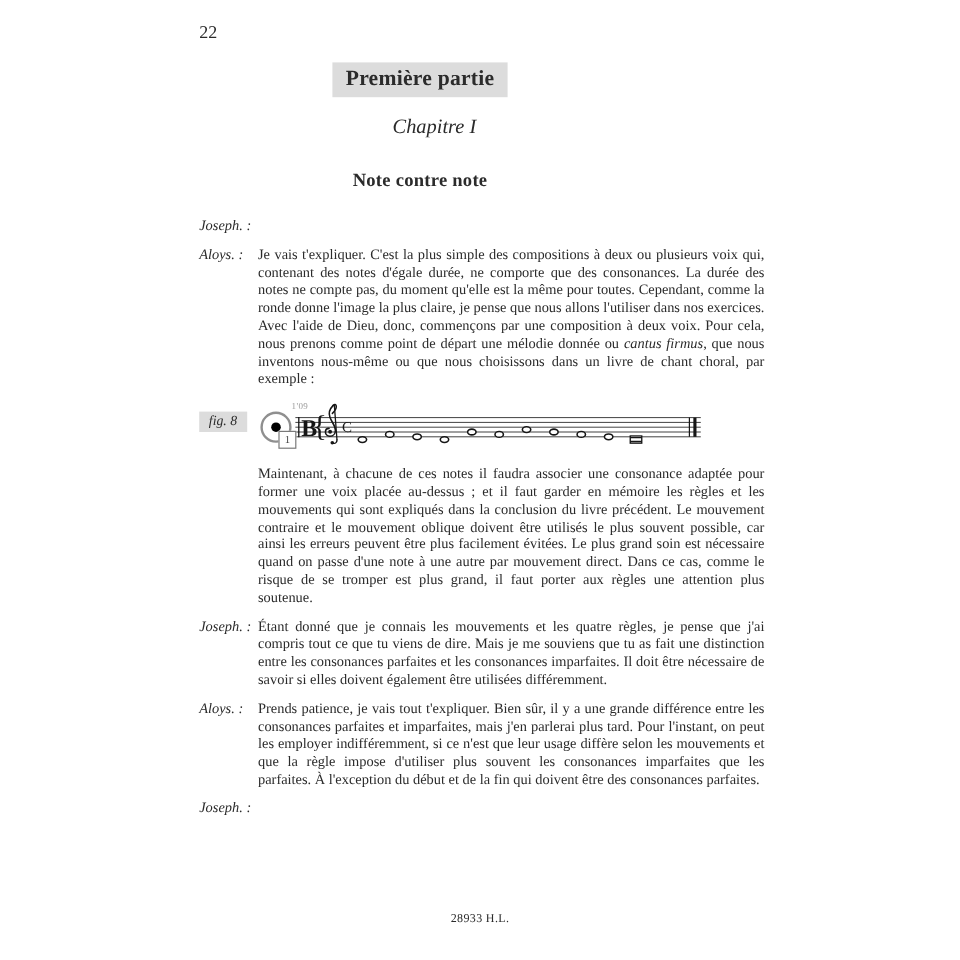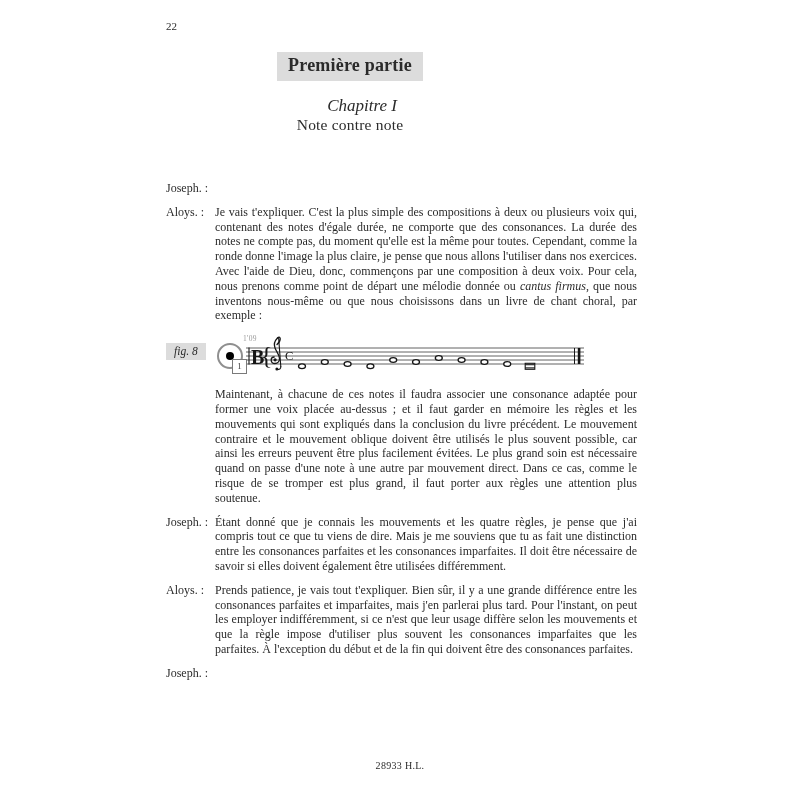--- a/index.html
+++ b/index.html
@@ -1,29 +1,29 @@
 <!DOCTYPE html>
 <html><head>
 <meta charset="utf-8">
 <style>
   html,body{margin:0;padding:0;background:#ffffff;}
   body{
     position:relative;width:800px;height:800px;overflow:hidden;
     font-family:"Liberation Serif",serif;color:#2b2b2b;
     -webkit-font-smoothing:antialiased;
   }
-  .page-number{position:absolute;left:166px;top:20px;font-size:11px;}
+  .page-number{position:absolute;left:166px;top:20px;font-size:15px;}
   .headings{position:absolute;left:0;top:0;width:700px;text-align:center;}
   .part-box{display:inline-block;margin-top:52px;background:var(--hl,#dcdcdc);
     padding:3px 11px 5px 11px;font-size:18px;font-weight:bold;letter-spacing:.2px;}
   .chapter{margin-top:15px;font-size:17px;font-style:italic;padding-left:24px;}
-  .section{font-size:15.5px;font-weight:normal;letter-spacing:.2px;}
+  .section{margin-top:26px;font-size:15.5px;font-weight:bold;letter-spacing:.2px;}
   .text-col{position:absolute;left:166px;top:181px;width:471px;}
   .para{display:flex;margin:0 0 9px 0;font-size:12px;line-height:14.8px;}
-  .para .speaker{width:49px;flex:0 0 49px;}
+  .para .speaker{width:49px;flex:0 0 49px;font-style:italic;}
   .para .ptext{flex:1;text-align:justify;}
   .para .ptext em{}
   .figure-row{position:relative;height:48px;margin:3px 0 7px 0;}
   .fig-label{position:absolute;left:0;top:11px;background:var(--hl,#dcdcdc);
     font-size:11.5px;font-style:italic;padding:2px 8px 3px 8px;}
   .disc{position:absolute;left:51px;top:11px;width:22px;height:22px;
     border:2px solid #8f8f8f;border-radius:50%;background:#fff;}
   .disc::after{content:"";position:absolute;left:50%;top:50%;width:8px;height:8px;
     margin:-4px 0 0 -4px;background:#000;border-radius:50%;}
   .duration{position:absolute;left:77px;top:2px;font-size:7.5px;color:#9a9a9a;letter-spacing:.3px;}

